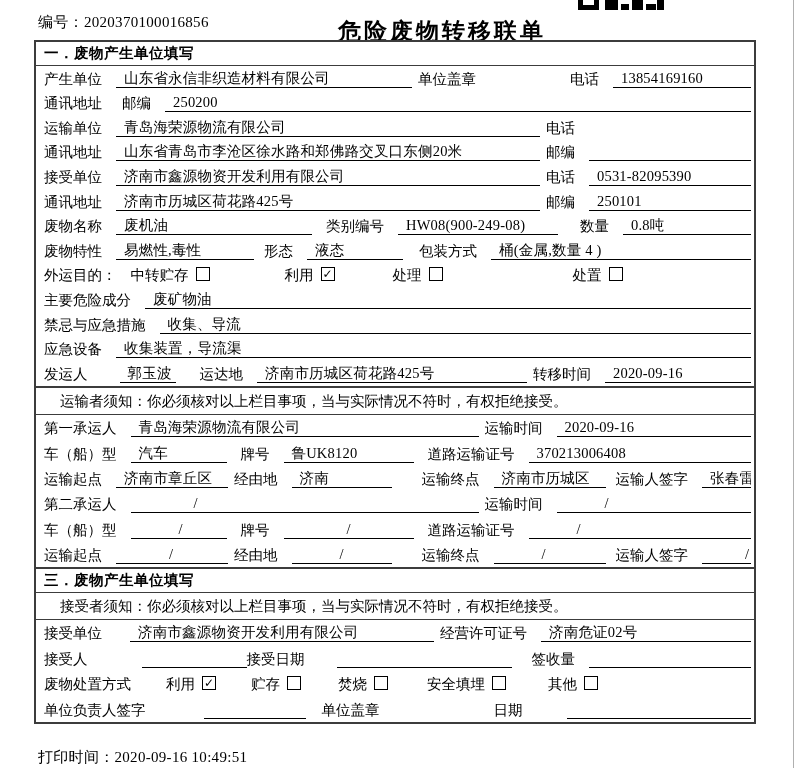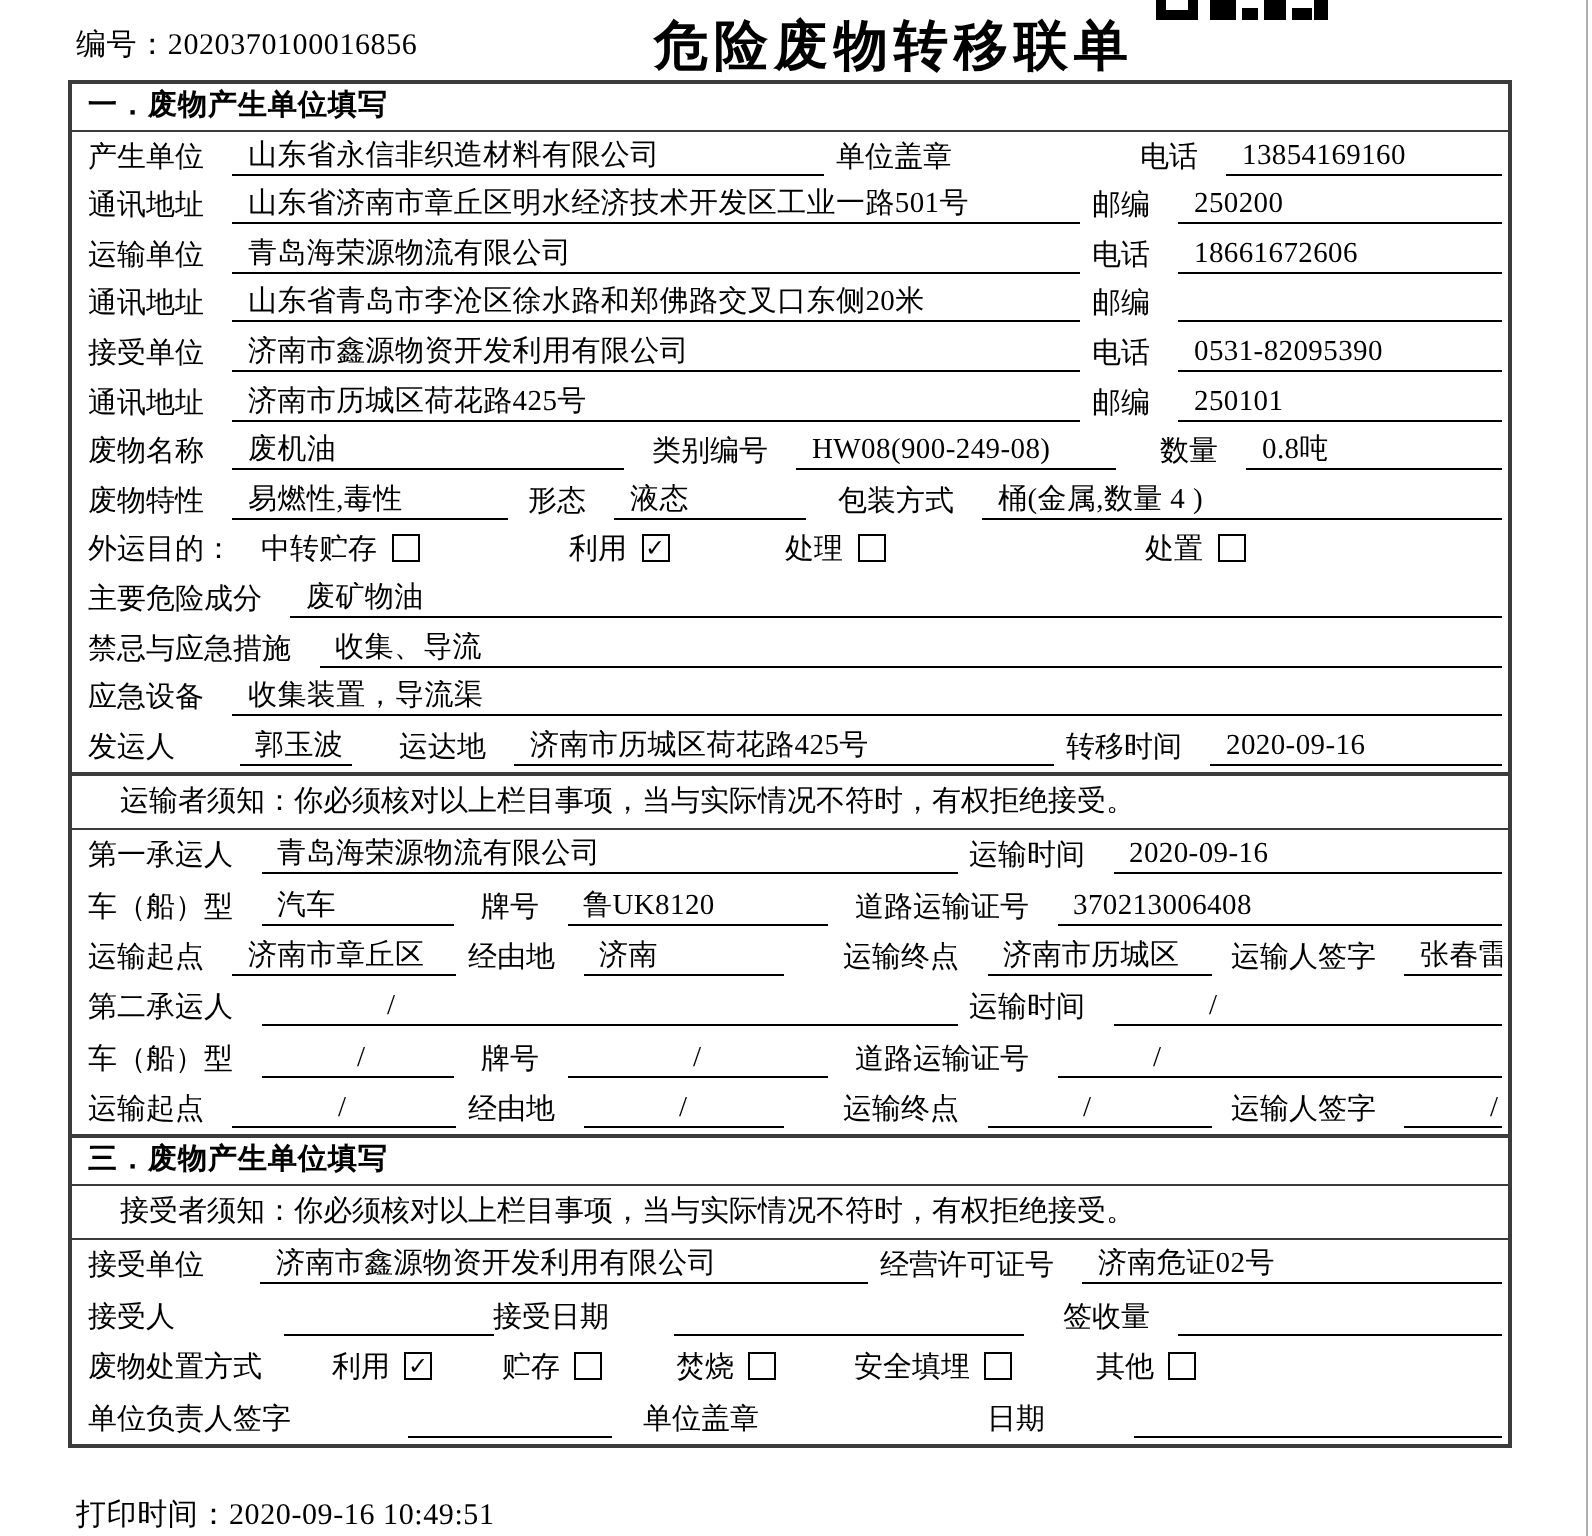--- a/index.html
+++ b/index.html
@@ -3,22 +3,22 @@
 <meta charset="utf-8">
 <style>
   html,body{margin:0;padding:0;}
   body{
     width:796px;height:768px;background:#ffffff;color:#000;
     font-family:"Liberation Serif","DejaVu Serif",serif;
     position:relative;overflow:hidden;
   }
   .serial{position:absolute;left:38px;top:13px;font-size:15px;letter-spacing:.3px;}
   .title{
-    position:absolute;left:325px;top:3px;margin:2px;
-    font-size:27px;font-weight:bold;letter-spacing:3px;
+    position:absolute;left:325px;top:3px;margin:13px;
+    font-size:23px;font-weight:bold;letter-spacing:3px;
     font-family:Liberation Mono, monospace;
   }
   .qr{position:absolute;left:578px;top:0;}
   .form-table{
     position:absolute;left:34px;top:40px;width:722px;box-sizing:border-box;
     border:2px solid #3c3c3c;background:#fff;
   }
   .section{border-top:2px solid #3c3c3c;}
   .section:first-child{border-top:none;}
   .sec-h{
@@ -75,29 +75,27 @@
         <div class="sec-h">一．废物产生单位填写</div>
         <div class="row">
           <span class="lbl">产生单位</span>
           <span class="val" style="width: 296px;">山东省永信非织造材料有限公司</span>
           <span class="lbl" style="margin-left: 6px;">单位盖章</span>
           <span class="lbl" style="margin-left: 80px;">电话</span>
           <span class="val" style="flex: 1 1 auto;">13854169160</span>
         </div>
         <div class="row">
           <span class="lbl">通讯地址</span>
-          <span class="val" style="width: 424px;">山东省济南市章丘区明水经济技术开发区工业一路501号</span>
           <span class="lbl" style="margin-left: 6px;">邮编</span>
           <span class="val" style="flex: 1 1 auto;">250200</span>
         </div>
         <div class="row">
           <span class="lbl">运输单位</span>
           <span class="val" style="width: 424px;">青岛海荣源物流有限公司</span>
           <span class="lbl" style="margin-left: 6px;">电话</span>
-          <span class="val" style="flex: 1 1 auto;">18661672606</span>
         </div>
         <div class="row">
           <span class="lbl">通讯地址</span>
           <span class="val" style="width: 424px;">山东省青岛市李沧区徐水路和郑佛路交叉口东侧20米</span>
           <span class="lbl" style="margin-left: 6px;">邮编</span>
           <span class="val" style="flex: 1 1 auto;">&nbsp;</span>
         </div>
         <div class="row">
           <span class="lbl">接受单位</span>
           <span class="val" style="width: 424px;">济南市鑫源物资开发利用有限公司</span>

